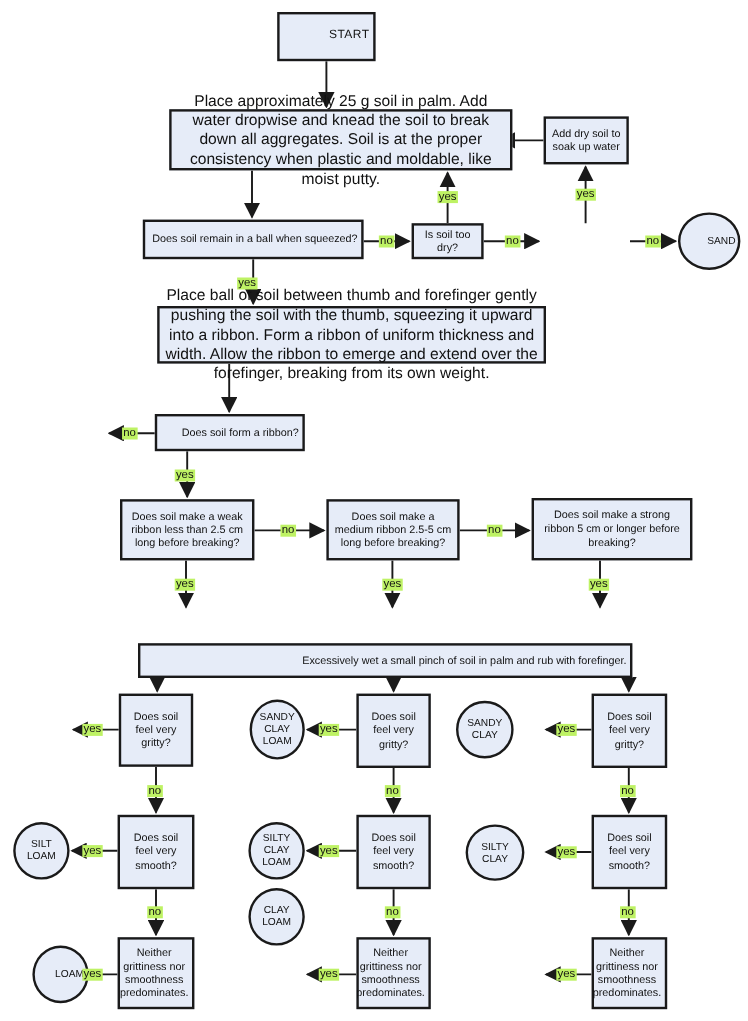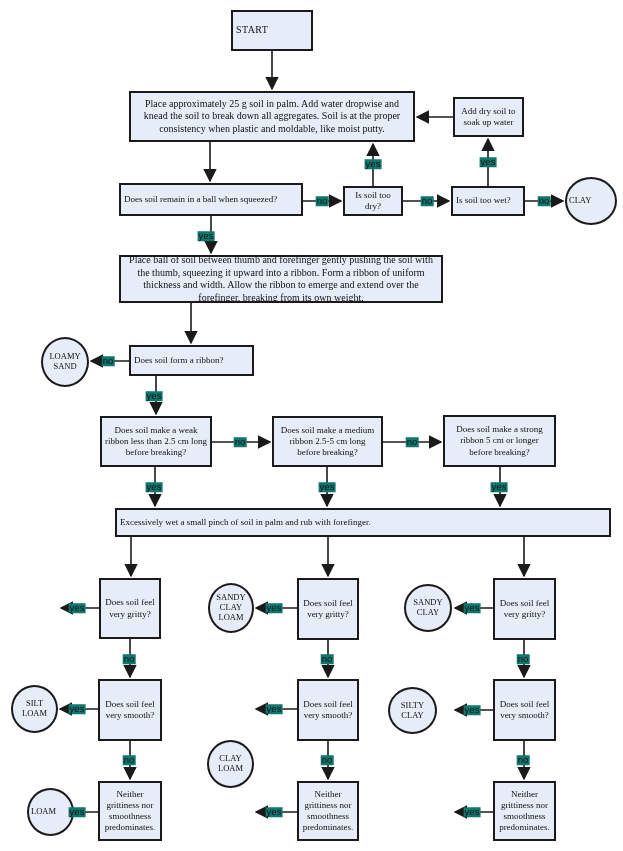--- a/index.html
+++ b/index.html
@@ -5,29 +5,29 @@
   html,body{margin:0;padding:0;background:#ffffff;}
   .canvas{
     position:relative;width:623px;height:851px;background:#fff;overflow:hidden;
     font-family:"Liberation Sans", sans-serif;color:#111;
   }
   .edges{position:absolute;left:0;top:0;width:623px;height:851px;}
   .node{
     position:absolute;box-sizing:border-box;
     background:var(--node-fill,#e6ecf8);
     border:2px solid var(--node-border,#1a1a1a);
-    display:flex;align-items:center;justify-content:flex-start;
-    text-align:center;font-size:9px;line-height:1.25;padding:1px 3px;font-family:Liberation Serif, serif;
+    display:flex;align-items:center;justify-content:flex-end;
+    text-align:center;font-size:9px;line-height:1.25;padding:1px 3px;
   }
   .node.circle{border-radius:50%;font-size:8.5px;line-height:1.15;padding:2px;}
-  .node.big{font-size:10px;}
+  .node.big{font-size:13px;margin-left:12px;}
   .node.start{font-size:10px;letter-spacing:.4px;}
   .edge-label{
     position:absolute;transform:translate(-50%,-50%);
-    background:#0f766e;padding:0 1px;font-size:9.5px;line-height:1;color:#111;
+    background:#bef264;padding:0 1px;font-size:9.5px;line-height:1;color:#111;
   }
 </style>
 </head>
 <body>
 
 <div class="canvas">
 
   <svg class="edges" viewBox="0 0 623 851">
     <defs>
       <marker id="ah" viewBox="0 0 10 10" refX="9" refY="5" markerWidth="8.5" markerHeight="8.5" orient="auto-start-reverse">
@@ -81,48 +81,42 @@
     </div>
   <div class="node" style="left:453px;top:97px;width:71px;height:40px;">
       <span>Add dry soil to soak up water</span>
     </div>
   <div class="node" style="left:119px;top:183px;width:184px;height:33px;">
       <span>Does soil remain in a ball when squeezed?</span>
     </div>
   <div class="node" style="left:343px;top:186px;width:60px;height:30px;">
       <span>Is soil too dry?</span>
     </div>
-  <div class="node" style="left:451px;top:186px;width:74px;height:30px;">
-      <span>Is soil too wet?</span>
-    </div>
   <div class="node circle" style="left:565px;top:177px;width:52px;height:48px;">
-      <span>CLAY</span>
+      <span>SAND</span>
     </div>
 
   <div class="node big" style="left:119px;top:255px;width:324px;height:48px;">
       <span>Place ball of soil between thumb and forefinger gently pushing the soil with the thumb, squeezing it upward into a ribbon. Form a ribbon of uniform thickness and width. Allow the ribbon to emerge and extend over the forefinger, breaking from its own weight.</span>
     </div>
-  <div class="node circle" style="left:41px;top:337px;width:48px;height:50px;">
-      <span>LOAMY SAND</span>
-    </div>
   <div class="node" style="left:129px;top:345px;width:125px;height:31px;">
       <span>Does soil form a ribbon?</span>
     </div>
 
   <div class="node" style="left:100px;top:416px;width:112px;height:51px;">
       <span>Does soil make a weak ribbon less than 2.5 cm long before breaking?</span>
     </div>
   <div class="node" style="left:272px;top:416px;width:111px;height:51px;">
       <span>Does soil make a medium ribbon 2.5-5 cm long before breaking?</span>
     </div>
-  <div class="node" style="left:443px;top:415px;width:113px;height:52px;">
+  <div class="node" style="left:443px;top:415px;width:134px;height:52px;">
       <span>Does soil make a strong ribbon 5 cm or longer before breaking?</span>
     </div>
 
-  <div class="node" style="left:115px;top:508px;width:496px;height:29px;">
+  <div class="node" style="left:115px;top:536px;width:412px;height:29px;">
       <span>Excessively wet a small pinch of soil in palm and rub with forefinger.</span>
     </div>
 
   <div class="node" style="left:99px;top:578px;width:62px;height:61px;">
       <span>Does soil feel very gritty?</span>
     </div>
   <div class="node circle" style="left:11px;top:685px;width:47px;height:48px;">
       <span>SILT LOAM</span>
     </div>
   <div class="node" style="left:98px;top:679px;width:64px;height:62px;">
@@ -134,31 +128,34 @@
   <div class="node" style="left:98px;top:781px;width:64px;height:60px;">
       <span>Neither grittiness nor smoothness predominates.</span>
     </div>
 
   <div class="node circle" style="left:208px;top:583px;width:46px;height:50px;">
       <span>SANDY CLAY LOAM</span>
     </div>
   <div class="node" style="left:297px;top:578px;width:62px;height:62px;">
       <span>Does soil feel very gritty?</span>
     </div>
+  <div class="node circle" style="left:207px;top:685px;width:47px;height:48px;">
+      <span>SILTY CLAY LOAM</span>
+    </div>
   <div class="node" style="left:297px;top:679px;width:62px;height:62px;">
       <span>Does soil feel very smooth?</span>
     </div>
   <div class="node circle" style="left:207px;top:740px;width:47px;height:48px;">
       <span>CLAY LOAM</span>
     </div>
   <div class="node" style="left:297px;top:781px;width:62px;height:60px;">
       <span>Neither grittiness nor smoothness predominates.</span>
     </div>
 
-  <div class="node circle" style="left:404px;top:584px;width:48px;height:48px;">
+  <div class="node circle" style="left:380px;top:584px;width:48px;height:48px;">
       <span>SANDY CLAY</span>
     </div>
   <div class="node" style="left:493px;top:578px;width:63px;height:62px;">
       <span>Does soil feel very gritty?</span>
     </div>
   <div class="node circle" style="left:388px;top:687px;width:49px;height:47px;">
       <span>SILTY CLAY</span>
     </div>
   <div class="node" style="left:493px;top:679px;width:63px;height:62px;">
       <span>Does soil feel very smooth?</span>

